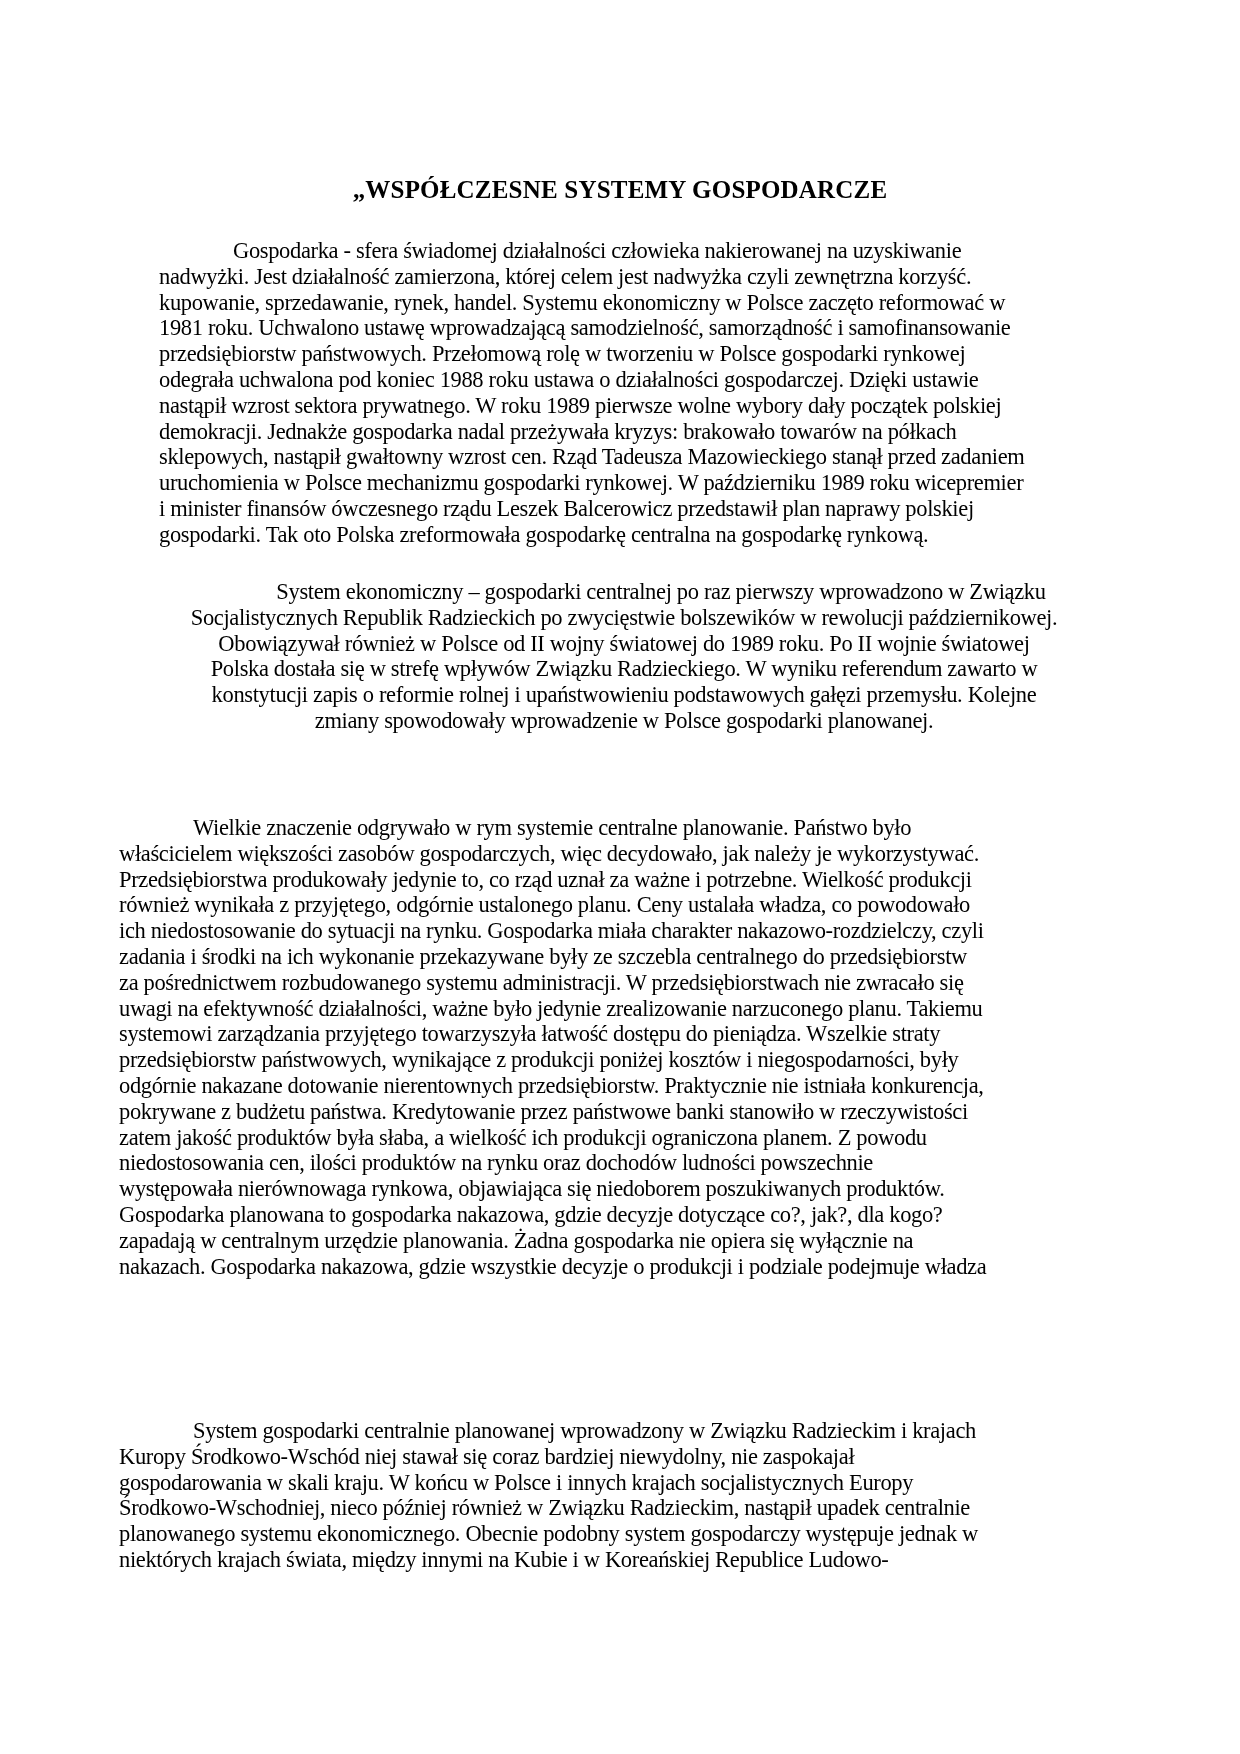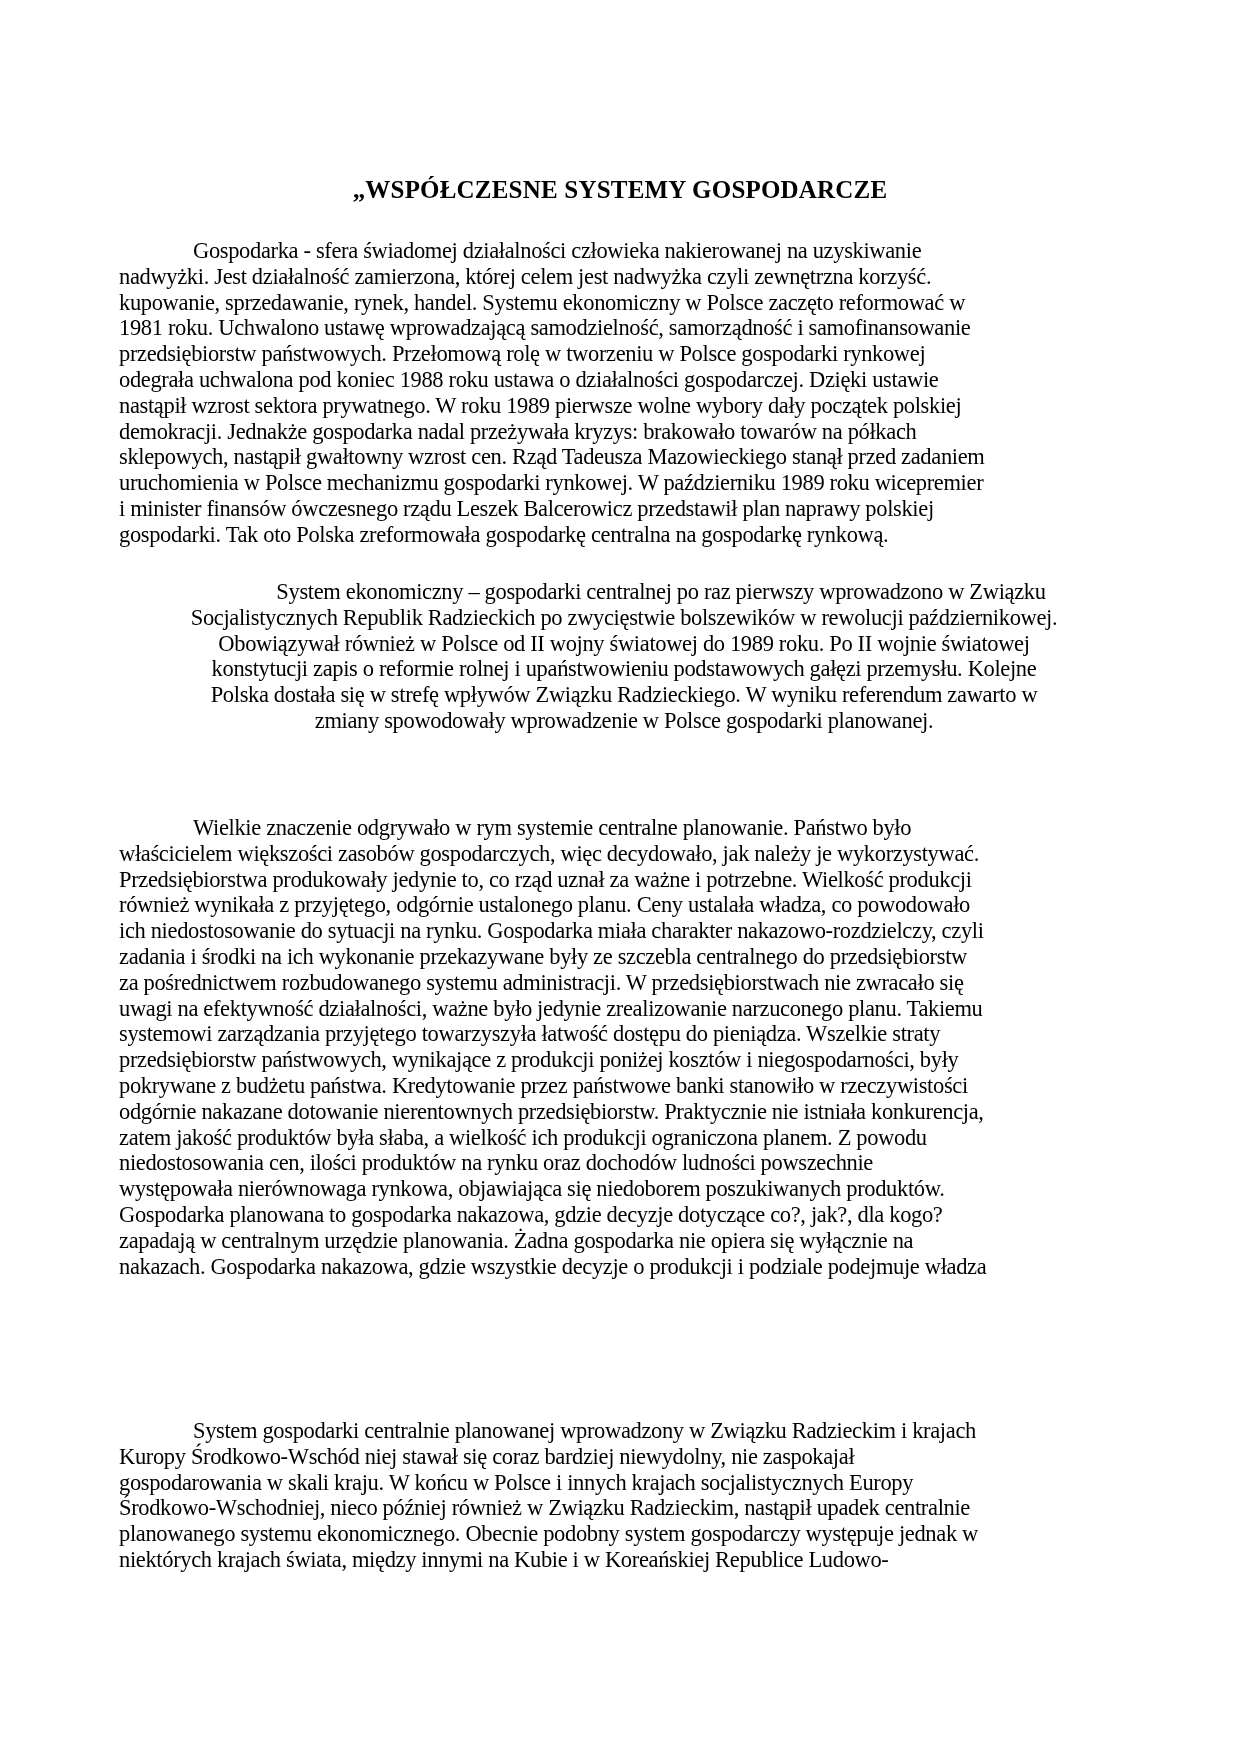--- a/index.html
+++ b/index.html
@@ -12,21 +12,21 @@
     .title {
       position: absolute; left: 0; top: 176px; width: 1240px; text-align: center;
       font-size: 25px; font-weight: bold; letter-spacing: 0.2px;
     }
     .para { position: absolute; left: 119px; width: 1010px; }
     .line {
       display: block; white-space: nowrap; font-size: 22.5px; line-height: 25.8px;
       height: 25.8px; letter-spacing: -0.35px;
     }
     .line.indent { padding-left: 74px; }
-    #p1 { top: 238px; }
+    #p1 { top: 238px; margin-left: 40px; }
     #p2 { top: 579px; text-align: center; }
     #p3 { top: 815px; }
     #p4 { top: 1418px; }
   </style>
 </head>
 <body>
 
 <div class="page">
   <div class="title">„WSPÓŁCZESNE SYSTEMY GOSPODARCZE</div>
 
@@ -41,37 +41,37 @@
       <span class="line">demokracji. Jednakże gospodarka nadal przeżywała kryzys: brakowało towarów na półkach</span>
       <span class="line">sklepowych, nastąpił gwałtowny wzrost cen. Rząd Tadeusza Mazowieckiego stanął przed zadaniem</span>
       <span class="line">uruchomienia w Polsce mechanizmu gospodarki rynkowej. W październiku 1989 roku wicepremier</span>
       <span class="line">i minister finansów ówczesnego rządu Leszek Balcerowicz przedstawił plan naprawy polskiej</span>
       <span class="line">gospodarki. Tak oto Polska zreformowała gospodarkę centralna na gospodarkę rynkową.</span>
     </div>
   <div class="para" id="p2">
       <span class="line indent">System ekonomiczny – gospodarki centralnej po raz pierwszy wprowadzono w Związku</span>
       <span class="line">Socjalistycznych Republik Radzieckich po zwycięstwie bolszewików w rewolucji październikowej.</span>
       <span class="line">Obowiązywał również w Polsce od II wojny światowej do 1989 roku. Po II wojnie światowej</span>
+      <span class="line">Polska dostała się w strefę wpływów Związku Radzieckiego. W wyniku referendum zawarto w</span>
       <span class="line">konstytucji zapis o reformie rolnej i upaństwowieniu podstawowych gałęzi przemysłu. Kolejne</span>
-      <span class="line">Polska dostała się w strefę wpływów Związku Radzieckiego. W wyniku referendum zawarto w</span>
       <span class="line">zmiany spowodowały wprowadzenie w Polsce gospodarki planowanej.</span>
     </div>
   <div class="para" id="p3">
       <span class="line indent">Wielkie znaczenie odgrywało w rym systemie centralne planowanie. Państwo było</span>
       <span class="line">właścicielem większości zasobów gospodarczych, więc decydowało, jak należy je wykorzystywać.</span>
       <span class="line">Przedsiębiorstwa produkowały jedynie to, co rząd uznał za ważne i potrzebne. Wielkość produkcji</span>
       <span class="line">również wynikała z przyjętego, odgórnie ustalonego planu. Ceny ustalała władza, co powodowało</span>
       <span class="line">ich niedostosowanie do sytuacji na rynku. Gospodarka miała charakter nakazowo-rozdzielczy, czyli</span>
       <span class="line">zadania i środki na ich wykonanie przekazywane były ze szczebla centralnego do przedsiębiorstw</span>
       <span class="line">za pośrednictwem rozbudowanego systemu administracji. W przedsiębiorstwach nie zwracało się</span>
       <span class="line">uwagi na efektywność działalności, ważne było jedynie zrealizowanie narzuconego planu. Takiemu</span>
       <span class="line">systemowi zarządzania przyjętego towarzyszyła łatwość dostępu do pieniądza. Wszelkie straty</span>
       <span class="line">przedsiębiorstw państwowych, wynikające z produkcji poniżej kosztów i niegospodarności, były</span>
+      <span class="line">odgórnie nakazane dotowanie nierentownych przedsiębiorstw. Praktycznie nie istniała konkurencja,</span>
       <span class="line">pokrywane z budżetu państwa. Kredytowanie przez państwowe banki stanowiło w rzeczywistości</span>
-      <span class="line">odgórnie nakazane dotowanie nierentownych przedsiębiorstw. Praktycznie nie istniała konkurencja,</span>
       <span class="line">zatem jakość produktów była słaba, a wielkość ich produkcji ograniczona planem. Z powodu</span>
       <span class="line">niedostosowania cen, ilości produktów na rynku oraz dochodów ludności powszechnie</span>
       <span class="line">występowała nierównowaga rynkowa, objawiająca się niedoborem poszukiwanych produktów.</span>
       <span class="line">Gospodarka planowana to gospodarka nakazowa, gdzie decyzje dotyczące co?, jak?, dla kogo?</span>
       <span class="line">zapadają w centralnym urzędzie planowania. Żadna gospodarka nie opiera się wyłącznie na</span>
       <span class="line">nakazach. Gospodarka nakazowa, gdzie wszystkie decyzje o produkcji i podziale podejmuje władza</span>
     </div>
   <div class="para" id="p4">
       <span class="line indent">System gospodarki centralnie planowanej wprowadzony w Związku Radzieckim i krajach</span>
       <span class="line">Kuropy Środkowo-Wschód niej stawał się coraz bardziej niewydolny, nie zaspokajał</span>

